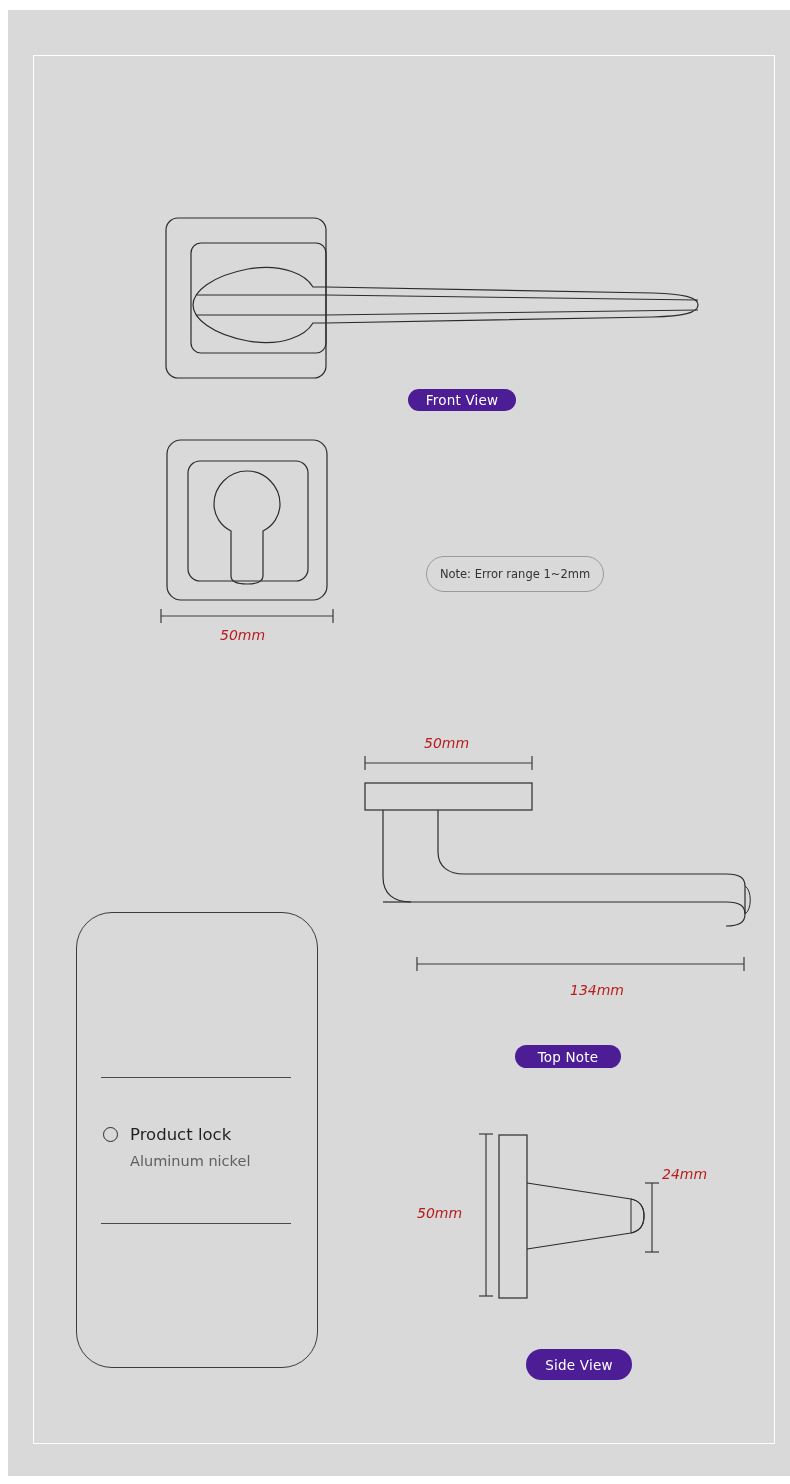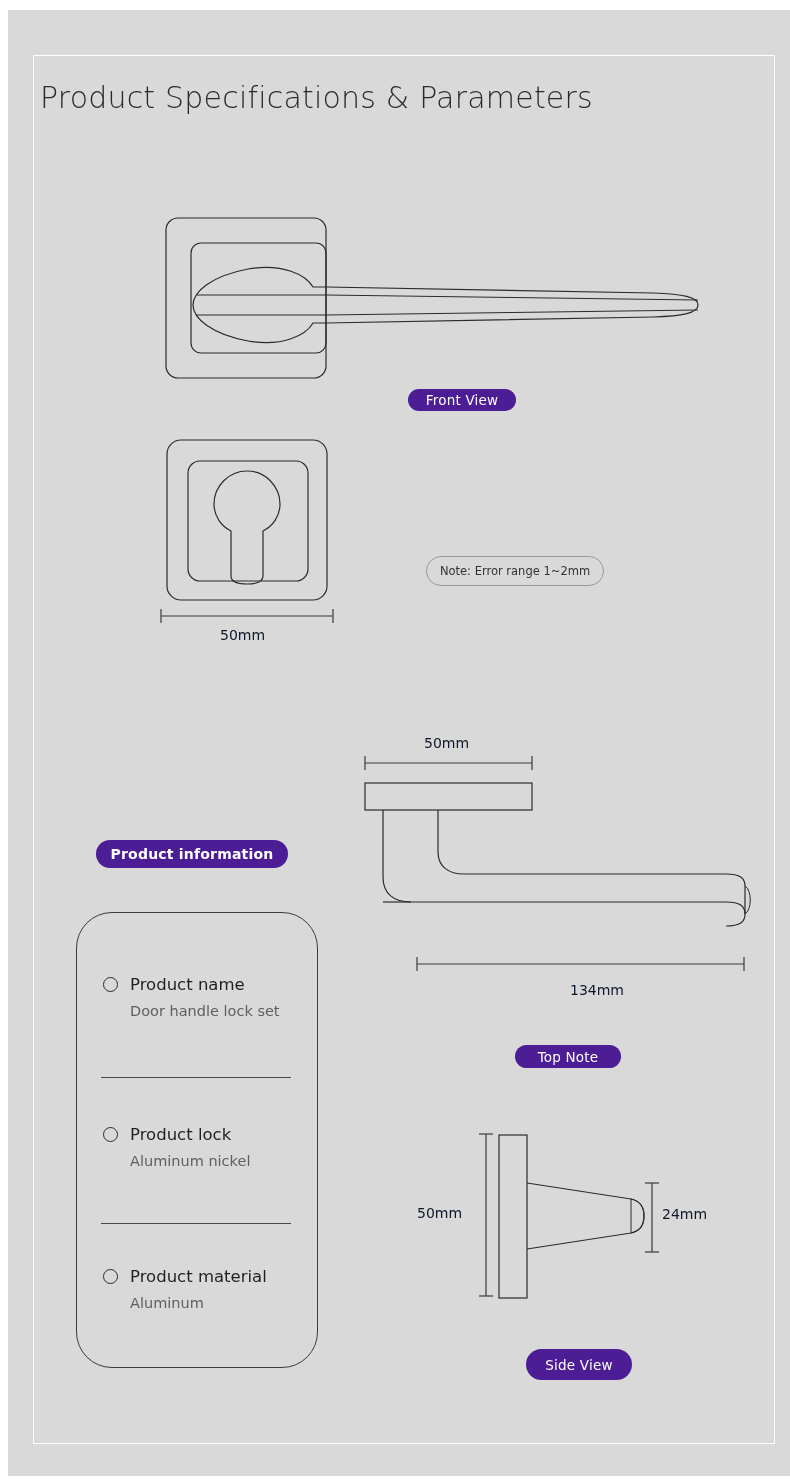--- a/index.html
+++ b/index.html
@@ -52,36 +52,37 @@
     font-size: 13.5px;
     white-space: nowrap;
     letter-spacing: 0.2px;
   }
   .badge.bold { font-weight: 700; font-size: 14px; }
   .note-pill {
     position: absolute;
     left: 418px;
     top: 546px;
     width: 178px;
-    height: 30px;
+    height: 36px;
     border: 1px solid #9a9a9a;
     border-radius: 999px;
     display: flex;
     align-items: center;
     justify-content: center;
     font-size: 11.5px;
     color: #333333;
     white-space: nowrap;
     box-sizing: border-box;
   }
   .dimlabel {
     position: absolute;
     font-size: 14px;
-    color: #0f172a;
-    white-space: nowrap;
+    color: #b91c1c;
+    white-space: nowrap;
+    font-style: italic;
   }
   svg { position: absolute; overflow: visible; }
   .ln { fill: none; stroke: #2b2b2b; stroke-width: 1.2; }
   .ln-thin { fill: none; stroke: #2b2b2b; stroke-width: 1; }
   .dim { stroke: #3a3a3a; stroke-width: 1.2; fill: none; }
 
   .info-card {
     position: absolute;
     left: 68px;
     top: 902px;
@@ -120,21 +121,20 @@
     height: 1px;
     background: #4a4a4a;
   }
 </style>
 </head>
 <body>
 
 <div id="page">
   <div id="frame"></div>
 
-  <div class="title">Product Specifications &amp; Parameters</div>
 
   <svg style="left:155px; top:205px;" width="545" height="180" viewBox="0 0 545 180">
     <rect class="ln" x="3" y="3" width="160" height="160" rx="12"></rect>
     <rect class="ln" x="28" y="28" width="135" height="110" rx="10"></rect>
     <path class="ln" d="M 85 54 C 120 48 143 60 150 72 L 163 72 L 490 78
                         C 520 79 535 82 535 90
                         C 535 98 520 101 490 102 L 163 108 L 150 108
                         C 143 120 120 132 85 126
                         C 48 119 30 103 30 90
                         C 30 77 48 61 85 54 Z"></path>
@@ -211,52 +211,35 @@
                         C 146 94 142 99 133 101 L 29 117"></path>
     <path class="ln-thin" d="M 146 84 C 146 74 142 69 133 67 L 133 101
                              C 142 99 146 94 146 84 Z"></path>
   </svg>
 
   <svg style="left:636px; top:1172px;" width="16" height="72" viewBox="0 0 16 72">
     <line class="dim" x1="1" y1="1" x2="15" y2="1"></line>
     <line class="dim" x1="1" y1="70" x2="15" y2="70"></line>
     <line class="dim" x1="8" y1="1" x2="8" y2="70"></line>
   </svg>
-  <div class="dimlabel" style="left:654px; top:1196px;text-align:center;">24mm</div>
+  <div class="dimlabel" style="left:654px; top:1156px;text-align:center;">24mm</div>
 
   <div class="badge" style="left:518px; top:1339px; width:106px; height:31px;">
     <span>Side View</span>
   </div>
 
-  <div class="badge bold" style="left:88px; top:830px; width:192px; height:28px;">
-    <span>Product information</span>
-  </div>
 
   <div class="info-card">
-    <div class="info-row" style="top:62px;">
-      <div class="info-head">
-        <span class="bullet"></span>
-        <span>Product name</span>
-      </div>
-      <div class="info-val">Door handle lock set</div>
-    </div>
 
     <div class="divider" style="top:164px;"></div>
 
     <div class="info-row" style="top:212px;">
       <div class="info-head">
         <span class="bullet"></span>
         <span>Product lock</span>
       </div>
       <div class="info-val">Aluminum nickel</div>
     </div>
 
     <div class="divider" style="top:310px;"></div>
 
-    <div class="info-row" style="top:354px;">
-      <div class="info-head">
-        <span class="bullet"></span>
-        <span>Product material</span>
-      </div>
-      <div class="info-val">Aluminum</div>
-    </div>
   </div>
 </div>
 
 </body></html>

